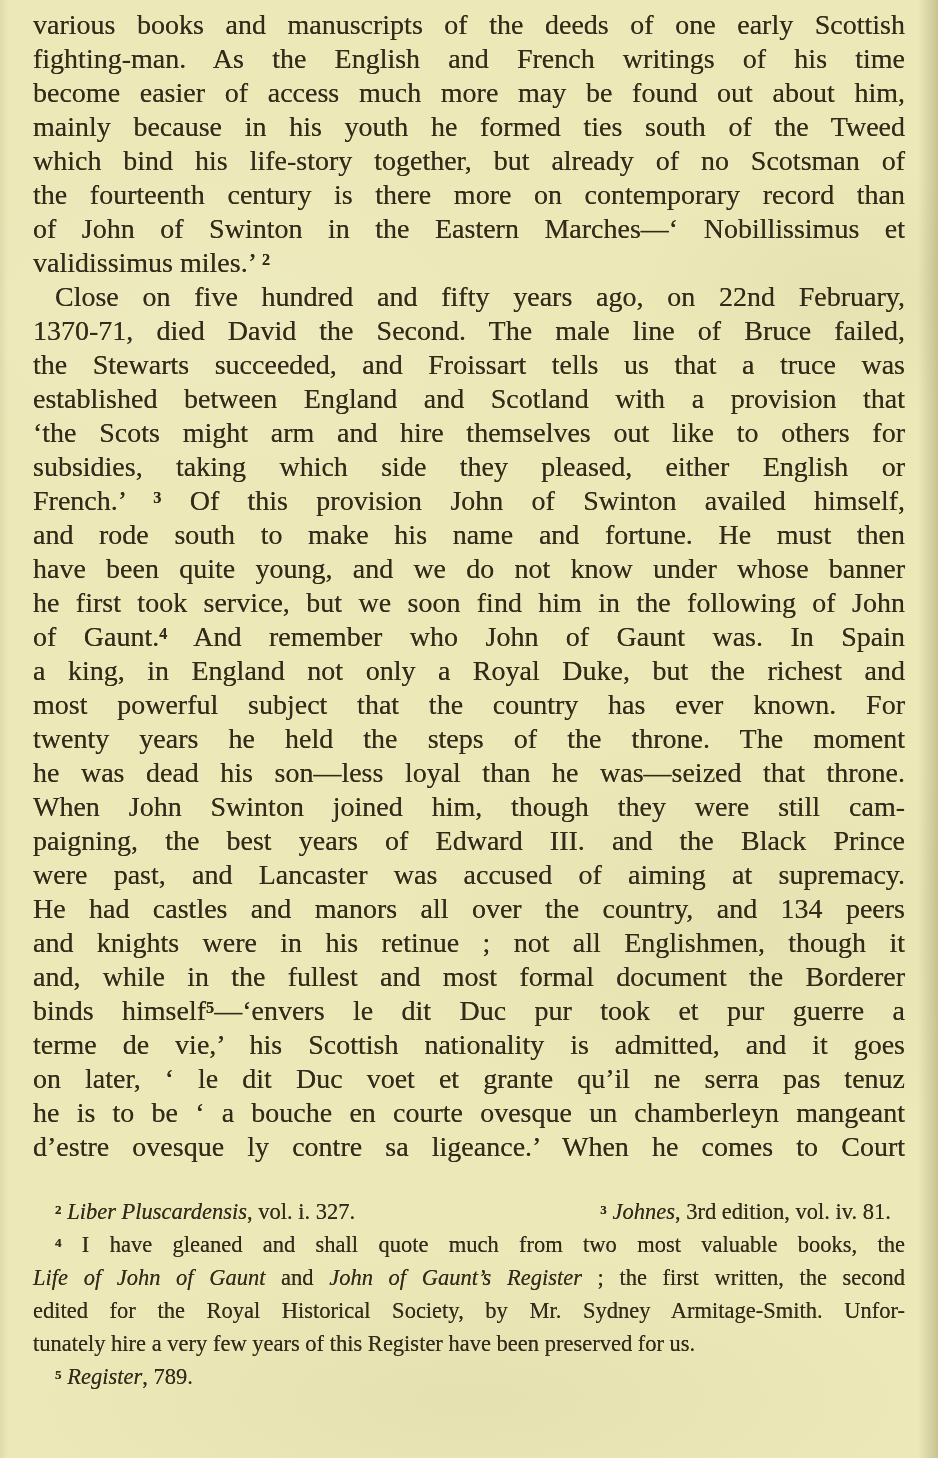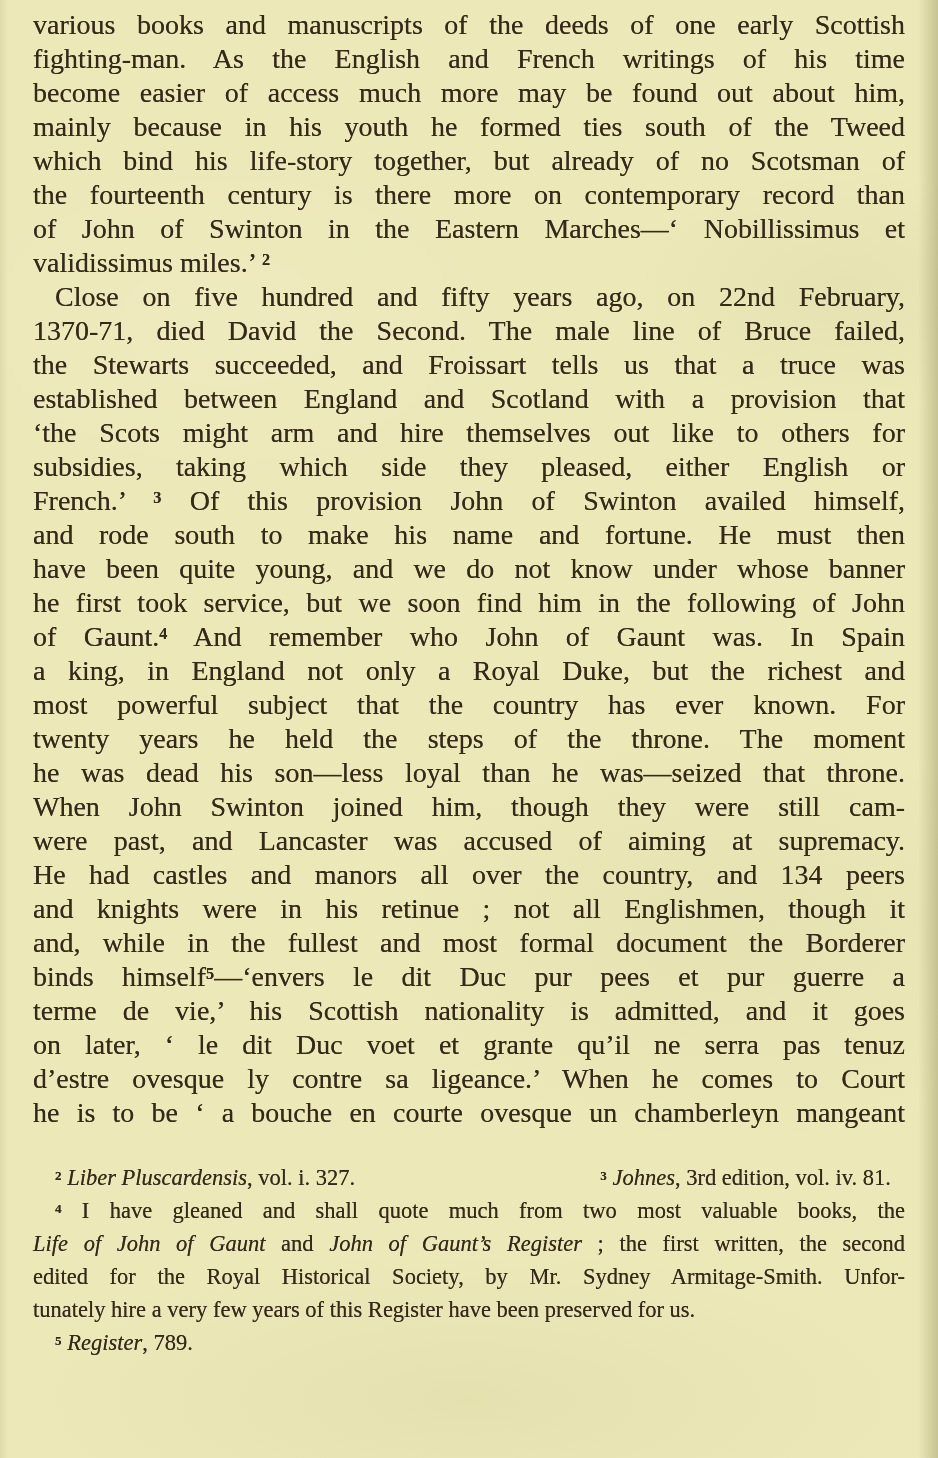--- a/index.html
+++ b/index.html
@@ -112,29 +112,30 @@
           <div class="tline"><span>French.’ </span><sup class="sup">3</sup><span> Of this provision John of Swinton availed himself,</span></div>
           <div class="tline"><span>and rode south to make his name and fortune.  He must then</span></div>
           <div class="tline"><span>have been quite young, and we do not know under whose banner</span></div>
           <div class="tline"><span>he first took service, but we soon find him in the following of John</span></div>
           <div class="tline"><span>of Gaunt.</span><sup class="sup">4</sup><span> And remember who John of Gaunt was.  In Spain</span></div>
           <div class="tline"><span>a king, in England not only a Royal Duke, but the richest and</span></div>
           <div class="tline"><span>most powerful subject that the country has ever known.  For</span></div>
           <div class="tline"><span>twenty years he held the steps of the throne.  The moment</span></div>
           <div class="tline"><span>he was dead his son—less loyal than he was—seized that throne.</span></div>
           <div class="tline"><span>When John Swinton joined him, though they were still cam-</span></div>
+          <div class="tline"><span>paigning, the best years of Edward III. and the Black Prince</span></div>
           <div class="tline"><span>were past, and Lancaster was accused of aiming at supremacy.</span></div>
           <div class="tline"><span>He had castles and manors all over the country, and 134 peers</span></div>
           <div class="tline"><span>and knights were in his retinue ; not all Englishmen, though it</span></div>
           <div class="tline"><span>and, while in the fullest and most formal document the Borderer</span></div>
-          <div class="tline"><span>binds himself</span><sup class="sup">5</sup><span>—‘envers le dit Duc pur pees et pur guerre a</span></div>
+          <div class="tline"><span>binds himself</span><sup class="sup">5</sup><span>—‘envers le dit Duc pur took et pur guerre a</span></div>
           <div class="tline"><span>terme de vie,’ his Scottish nationality is admitted, and it goes</span></div>
           <div class="tline"><span>on later, ‘ le dit Duc voet et grante qu’il ne serra pas tenuz</span></div>
+          <div class="tline"><span>he is to be ‘ a bouche en courte ovesque un chamberleyn mangeant</span></div>
           <div class="tline"><span>d’estre ovesque ly contre sa ligeance.’  When he comes to Court</span></div>
-          <div class="tline"><span>he is to be ‘ a bouche en courte ovesque un chamberleyn mangeant</span></div>
         </div>
     </div>
     <div class="fn">
         <div class="tline fnrow">
           <span class="grp1"><sup class="sup">2</sup><span> </span><span class="it">Liber Pluscardensis</span><span>, vol. i. 327.</span></span>
           <span class="fnspacer"></span>
           <span class="grp2"><sup class="sup">3</sup><span> </span><span class="it">Johnes</span><span>, 3rd edition, vol. iv. 81.</span></span>
         </div>
         <div class="tline indent"><sup class="sup">4</sup><span> I have gleaned and shall quote much from two most valuable books, the</span></div>
         <div class="tline"><span class="it">Life of John of Gaunt</span><span> and </span><span class="it">John of Gaunt’s Register</span><span> ; the first written, the second</span></div>

